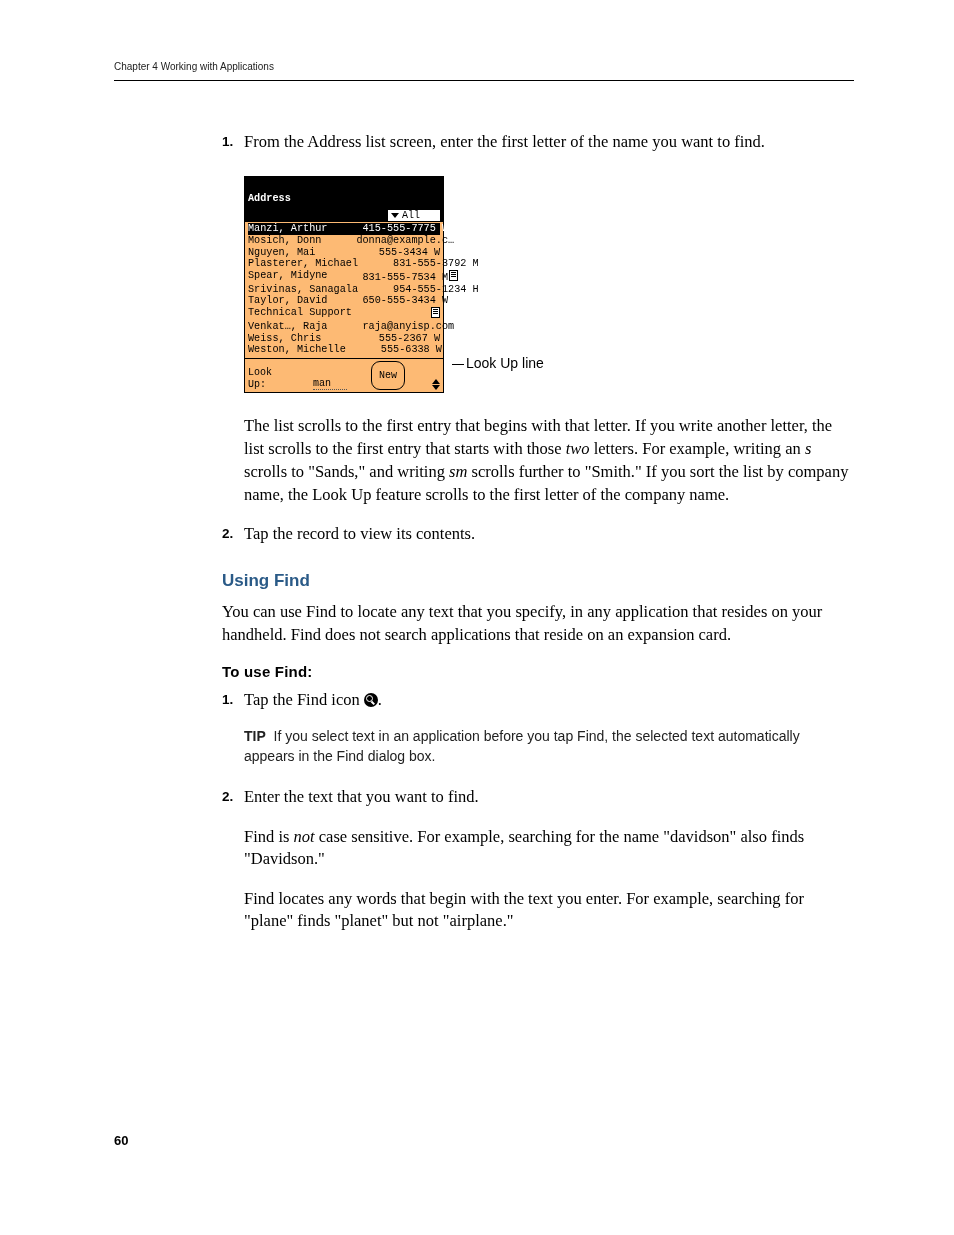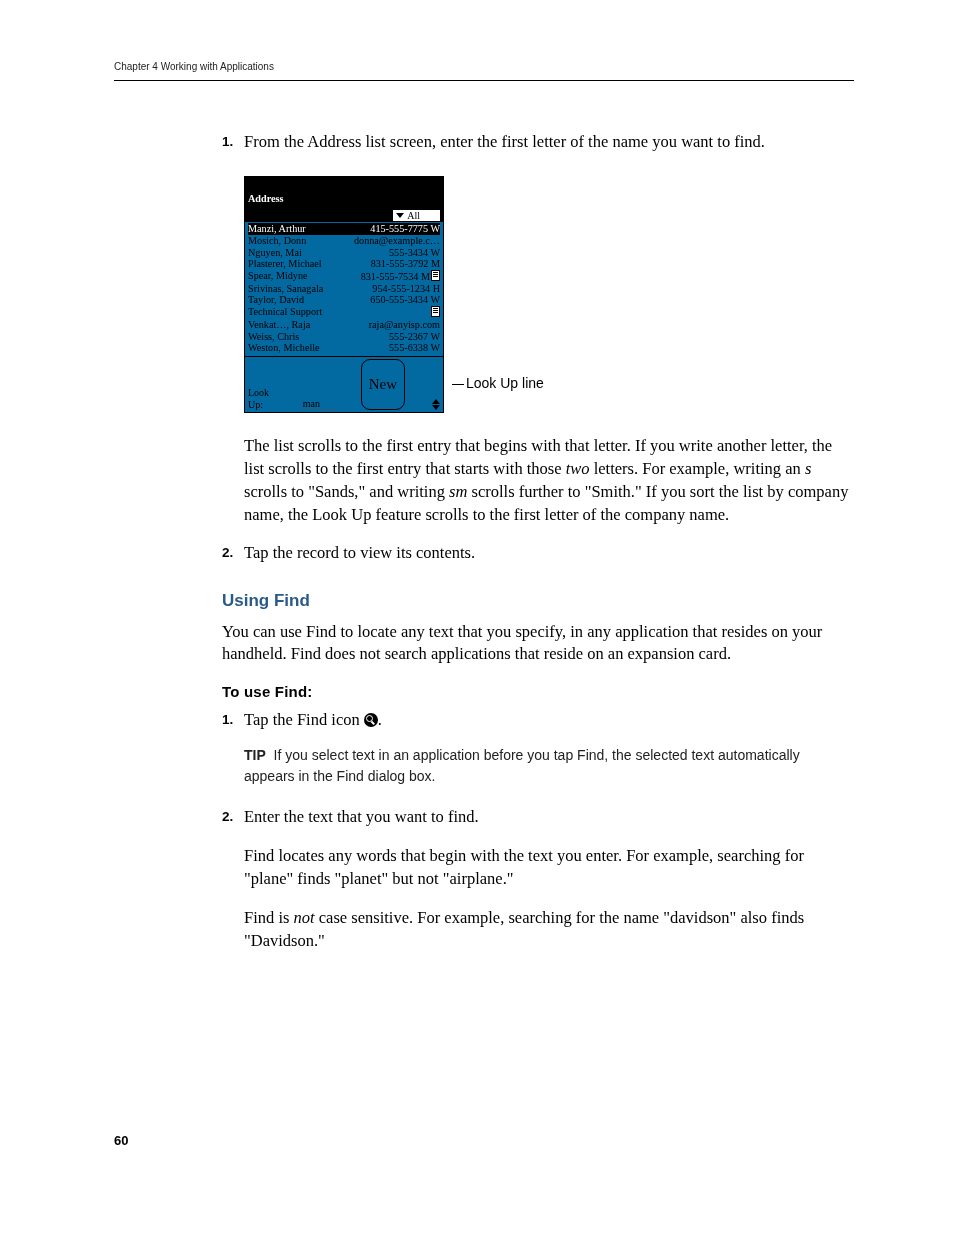--- a/index.html
+++ b/index.html
@@ -117,22 +117,22 @@
 
   
   .figure-wrap {
     display: flex;
     align-items: center;
     margin: 22px 0 22px 22px;
   }
   .device {
     width: 198px;
     border: 1.4px solid #000;
-    background: #0369a1;
-    font-family: Liberation Serif, serif;
+    background: #fdba74;
+    font-family: Liberation Mono, monospace;
     font-size: 10.2px;
     line-height: 1.15;
   }
   .dev-title {
     display: flex;
     justify-content: space-between;
     align-items: center;
     background: #000;
     color: #fff;
     padding: 1px 3px;
@@ -196,22 +196,22 @@
   }
   .lookup-lbl{font-size:10px;}
   .lookup-field{
     border-bottom:1px dotted #555;
     min-width:34px;
     font-size:10px;
   }
   .new-btn{
     border:1px solid #000;
     border-radius:9px;
-    font-size:15px;
-    padding:16px 7px;
+    font-size:10px;
+    padding:8px 7px;
     margin-left:auto;
     text-align:right;
   }
   .scroll-arrows{
     display:flex;
     flex-direction:column;
     gap:1px;
     margin-left:3px;
   }
   .sa-up,.sa-dn{
@@ -342,22 +342,22 @@
 
     <div class="tip-block">
       <span class="tip-label">TIP</span>&nbsp;&nbsp;<span>If you select text in an application before you tap Find, the selected text automatically appears in the Find dialog box.</span>
     </div>
 
     <div class="step" style="margin-bottom:12px">
       <div class="step-num">2.</div>
       <div class="step-text">Enter the text that you want to find.</div>
     </div>
 
-    <p class="indented-para">Find locates any words that begin with the text you enter. For example, searching for "plane" finds "planet" but not "airplane."</p>
-
     <p class="indented-para">
       <span>Find is </span><span class="italic">not</span><span> case sensitive. For example, searching for the name "davidson" also finds "Davidson."</span>
     </p>
 
+    <p class="indented-para">Find locates any words that begin with the text you enter. For example, searching for "plane" finds "planet" but not "airplane."</p>
+
   </div>
 </div>
 
 <div class="page-num">60</div>
 
 </body></html>

